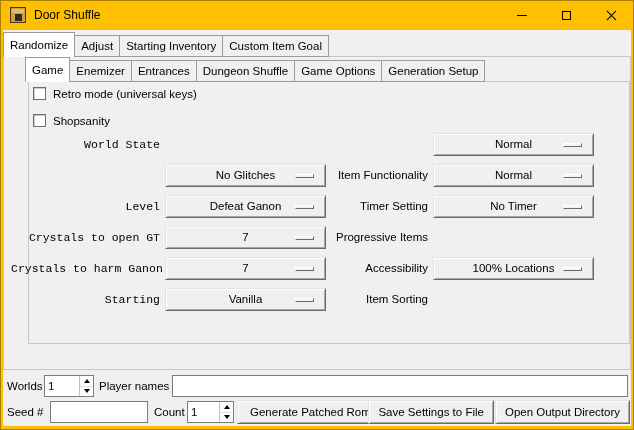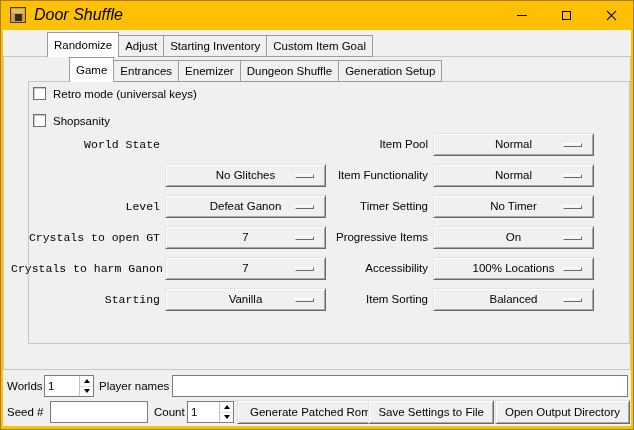--- a/index.html
+++ b/index.html
@@ -8,40 +8,40 @@
 
   .window { position:relative; width:634px; height:430px; background:#ffc002;
             box-shadow: inset 0 0 0 1px #a87f00; overflow:hidden; }
 
   
   .titlebar { position:absolute; left:0; top:0; right:0; height:30px; display:flex; align-items:center; }
   .app-icon { position:relative; width:16px; height:16px; margin-left:10px;
               background:#c8a048; border:1px solid #4a3516; }
   .app-icon::before { content:""; position:absolute; left:1px; top:1px; right:1px; height:4px; background:#e0bc6a; }
   .app-icon::after  { content:""; position:absolute; left:4px; bottom:1px; width:7px; height:7px; background:#37291a; }
-  .title-text { margin-left:8px; font-size:16px;font-style:italic; }
+  .title-text { margin-left:8px; font-size:12px; }
   .caption-btns { margin-left:auto; display:flex; height:30px; }
   .cap-btn { width:45px; height:30px; display:flex; align-items:center; justify-content:center; cursor:default; }
   .glyph-min { width:10px; height:1px; background:#000; }
   .glyph-max { width:9px; height:9px; border:1px solid #000; }
   .glyph-close { position:relative; width:11px; height:11px; }
   .glyph-close i { position:absolute; left:-1px; top:5px; width:13px; height:1px; background:#000; }
   .glyph-close i:first-child { transform:rotate(45deg); }
   .glyph-close i:last-child  { transform:rotate(-45deg); }
 
   
   .app-body { position:absolute; left:3px; right:3px; top:30px; bottom:4px; background:#f0f0f0; }
 
   
   .pane { position:absolute; border:1px solid #c6c6c6; }
   .pane1 { left:0; right:0; top:26px; height:314px; }
   .pane2 { left:25px; width:602px; top:51px; height:263px; }
 
   
-  .tabs { position:absolute; display:flex; align-items:flex-end; height:25px; z-index:3;padding-left:44px; }
+  .tabs { position:absolute; display:flex; align-items:flex-end; height:25px; z-index:3; }
   .tabs1 { left:0;  top:2px; }
   .tabs2 { left:22px; top:27px; }
   .tab { height:22px; line-height:20px; padding:0 6px; background:#f0f0f0;
          border:1px solid #9b9b9b; margin-left:-1px; white-space:nowrap; }
   .tab:first-child { margin-left:0; }
   .tab.selected { height:25px; line-height:24px; background:#fff; border-bottom:none; position:relative; z-index:4; }
 
   
   .check-row { position:absolute; left:30px; display:flex; align-items:center; height:15px; }
   .checkbox { width:13px; height:13px; background:#fff; border:1px solid #6e6e6e;
@@ -113,23 +113,24 @@
 
     <div class="tabs tabs1">
       <div class="tab selected">Randomize</div>
       <div class="tab">Adjust</div>
       <div class="tab">Starting Inventory</div>
       <div class="tab">Custom Item Goal</div>
     </div>
 
     <div class="tabs tabs2">
       <div class="tab selected">Game</div>
+      <div class="tab">Enemizer</div>
       <div class="tab">Entrances</div>
-      <div class="tab">Enemizer</div>
       <div class="tab">Dungeon Shuffle</div>
+      <div class="tab">Game Options</div>
       <div class="tab">Generation Setup</div>
     </div>
 
     <div class="check-row" style="top:83px">
       <div class="checkbox"></div>
       <span class="check-label">Shopsanity</span>
     </div>
     <div class="check-row" style="top:56px">
       <div class="checkbox"></div>
       <span class="check-label">Retro mode (universal keys)</span>
@@ -154,50 +155,41 @@
     <div class="menubtn col-l" style="top:227px">
       <span>7</span>
       <span class="mb-ind"></span>
     </div>
     <span class="opt-label col-l" style="top:258px">Starting</span>
     <div class="menubtn col-l" style="top:258px">
       <span>Vanilla</span>
       <span class="mb-ind"></span>
     </div>
 
-    <span class="opt-label col-r" style="top:103px">Item Pool</span>
     <div class="menubtn col-r" style="top:103px">
       <span>Normal</span>
       <span class="mb-ind"></span>
     </div>
     <span class="opt-label col-r" style="top:134px">Item Functionality</span>
     <div class="menubtn col-r" style="top:134px">
       <span>Normal</span>
       <span class="mb-ind"></span>
     </div>
     <span class="opt-label col-r" style="top:165px">Timer Setting</span>
     <div class="menubtn col-r" style="top:165px">
       <span>No Timer</span>
       <span class="mb-ind"></span>
     </div>
     <span class="opt-label col-r" style="top:196px">Progressive Items</span>
-    <div class="menubtn col-r" style="top:196px">
-      <span>On</span>
-      <span class="mb-ind"></span>
-    </div>
     <span class="opt-label col-r" style="top:227px">Accessibility</span>
     <div class="menubtn col-r" style="top:227px">
       <span>100% Locations</span>
       <span class="mb-ind"></span>
     </div>
     <span class="opt-label col-r" style="top:258px">Item Sorting</span>
-    <div class="menubtn col-r" style="top:258px">
-      <span>Balanced</span>
-      <span class="mb-ind"></span>
-    </div>
 
     <span class="b-label" style="left:4px; top:345px">Worlds</span>
     <div class="spinbox" style="left:41px; top:345px; width:50px">
       <input class="spin-entry" value="1" style="">
       <div class="spin-btns">
         <div class="spin-btn">
             <div class="tri-up"></div>
           </div>
         <div class="spin-btn">
             <div class="tri-down"></div>

